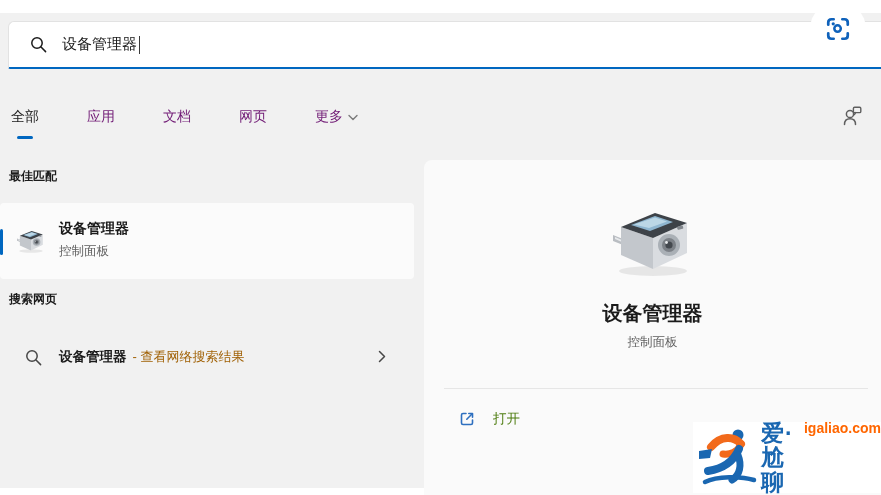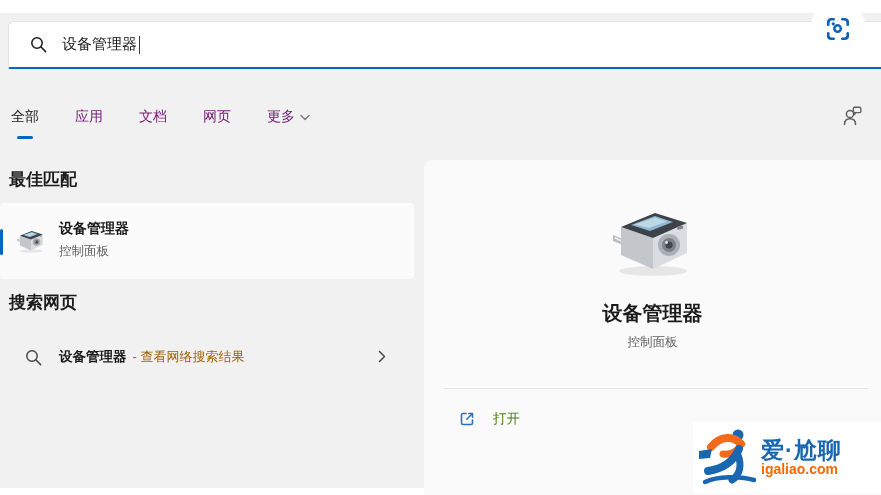--- a/index.html
+++ b/index.html
@@ -22,31 +22,31 @@
   }
   .searchbox .glyph{margin-right:15px;display:flex;}
   .search-text{font-size:15px;color:#1b1b1b;}
   .caret{width:1px;height:18px;background:#3a3a3a;margin-left:2px;}
   .scan-circle{
     position:absolute;left:810px;top:1px;width:56px;height:56px;border-radius:50%;
     background:#ffffff;display:flex;align-items:center;justify-content:center;cursor:pointer;
   }
 
   
-  .tabs{position:absolute;left:10px;top:106px;display:flex;gap:34px;}
+  .tabs{position:absolute;left:10px;top:106px;display:flex;gap:46px;}
   .tab{position:relative;font-size:14px;color:#701a75;padding:2px 1px 10px 1px;cursor:pointer;display:flex;align-items:center;gap:5px;}
   .tab.active{color:#1b1b1b;}
   .tab.active::after{
     content:"";position:absolute;left:50%;transform:translateX(-50%);bottom:-3px;
     width:16px;height:3px;border-radius:2px;background:var(--accent,#0067c0);
   }
   .profile-btn{position:absolute;left:838px;top:102px;width:28px;height:28px;display:flex;align-items:center;justify-content:center;cursor:pointer;}
 
   
-  .section-header{position:absolute;left:9px;font-size:17px;font-weight:700;color:#1b1b1b;}
+  .section-header{position:absolute;left:9px;font-size:12px;font-weight:700;color:#1b1b1b;}
   .hdr-best{top:168px;}
   .hdr-web{top:291px;}
 
   .best-card{
     position:absolute;left:0;top:203px;width:414px;height:76px;
     background:#fbfbfb;border-radius:4px;cursor:pointer;
   }
   .best-accent{position:absolute;left:0;top:26px;width:3px;height:26px;border-radius:2px;background:var(--accent,#0067c0);}
   .best-icon{position:absolute;left:15px;top:22px;width:32px;height:32px;}
   .best-title{position:absolute;left:59px;top:17px;font-size:14px;font-weight:700;color:#1b1b1b;}
@@ -75,21 +75,21 @@
     display:flex;align-items:center;gap:17px;border-radius:4px;cursor:pointer;
   }
   .open-label{font-size:13.5px;color:#4d7c0f;}
 
   
   .watermark{
     position:absolute;left:693px;top:422px;width:188px;height:71px;background:#ffffff;
     display:flex;align-items:center;
   }
   .wm-logo{margin-left:4px;flex:0 0 auto;}
-  .wm-text{display:flex;flex-direction:column;line-height:1.05;margin-left:2px;}
+  .wm-text{display:flex;flex-direction:row;line-height:1.05;margin-left:2px;}
   .wm-name{font-size:23px;font-weight:700;color:var(--wm-blue,#1a67b1);letter-spacing:1px;}
   .wm-site{font-size:14px;font-weight:700;color:var(--wm-orange,#ff6600);}
 </style>
 </head>
 <body style="--accent: #0067c0; --wm-blue: #1a67b1; --wm-orange: #ff6600;">
 
 <svg width="0" height="0" style="position:absolute">
   <defs>
     <symbol id="sym-devmgr" viewBox="0 0 92 78">
       <ellipse cx="46" cy="68" rx="34" ry="5" fill="#000000" opacity="0.08"></ellipse>

